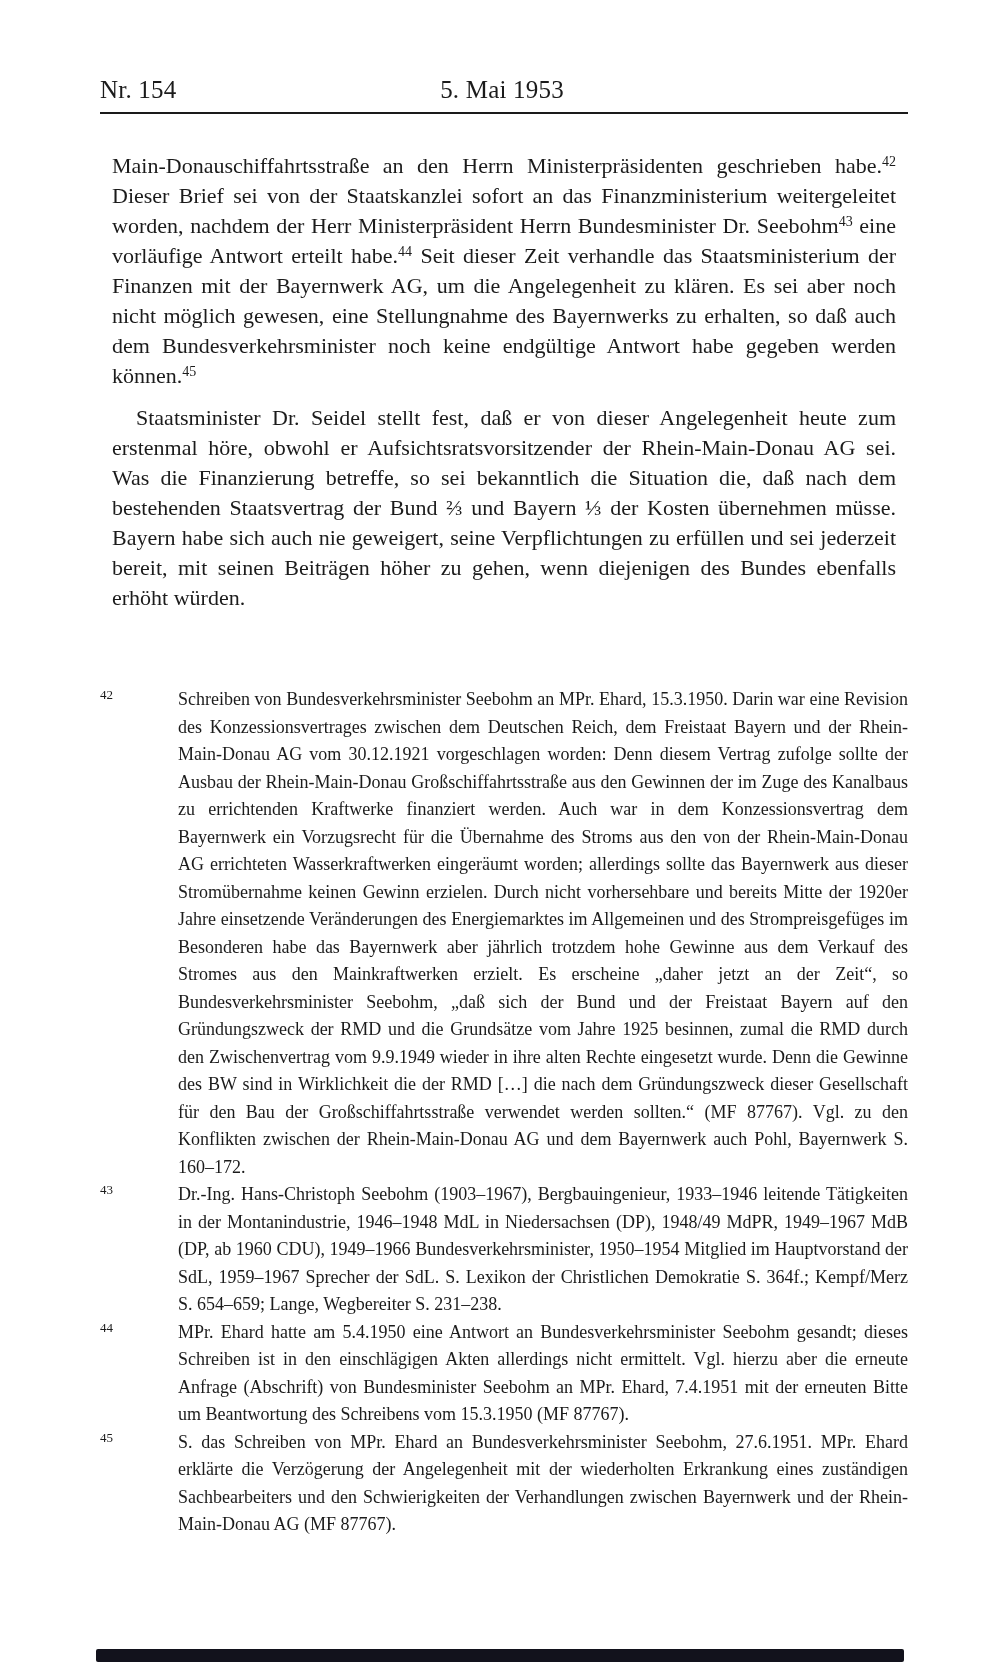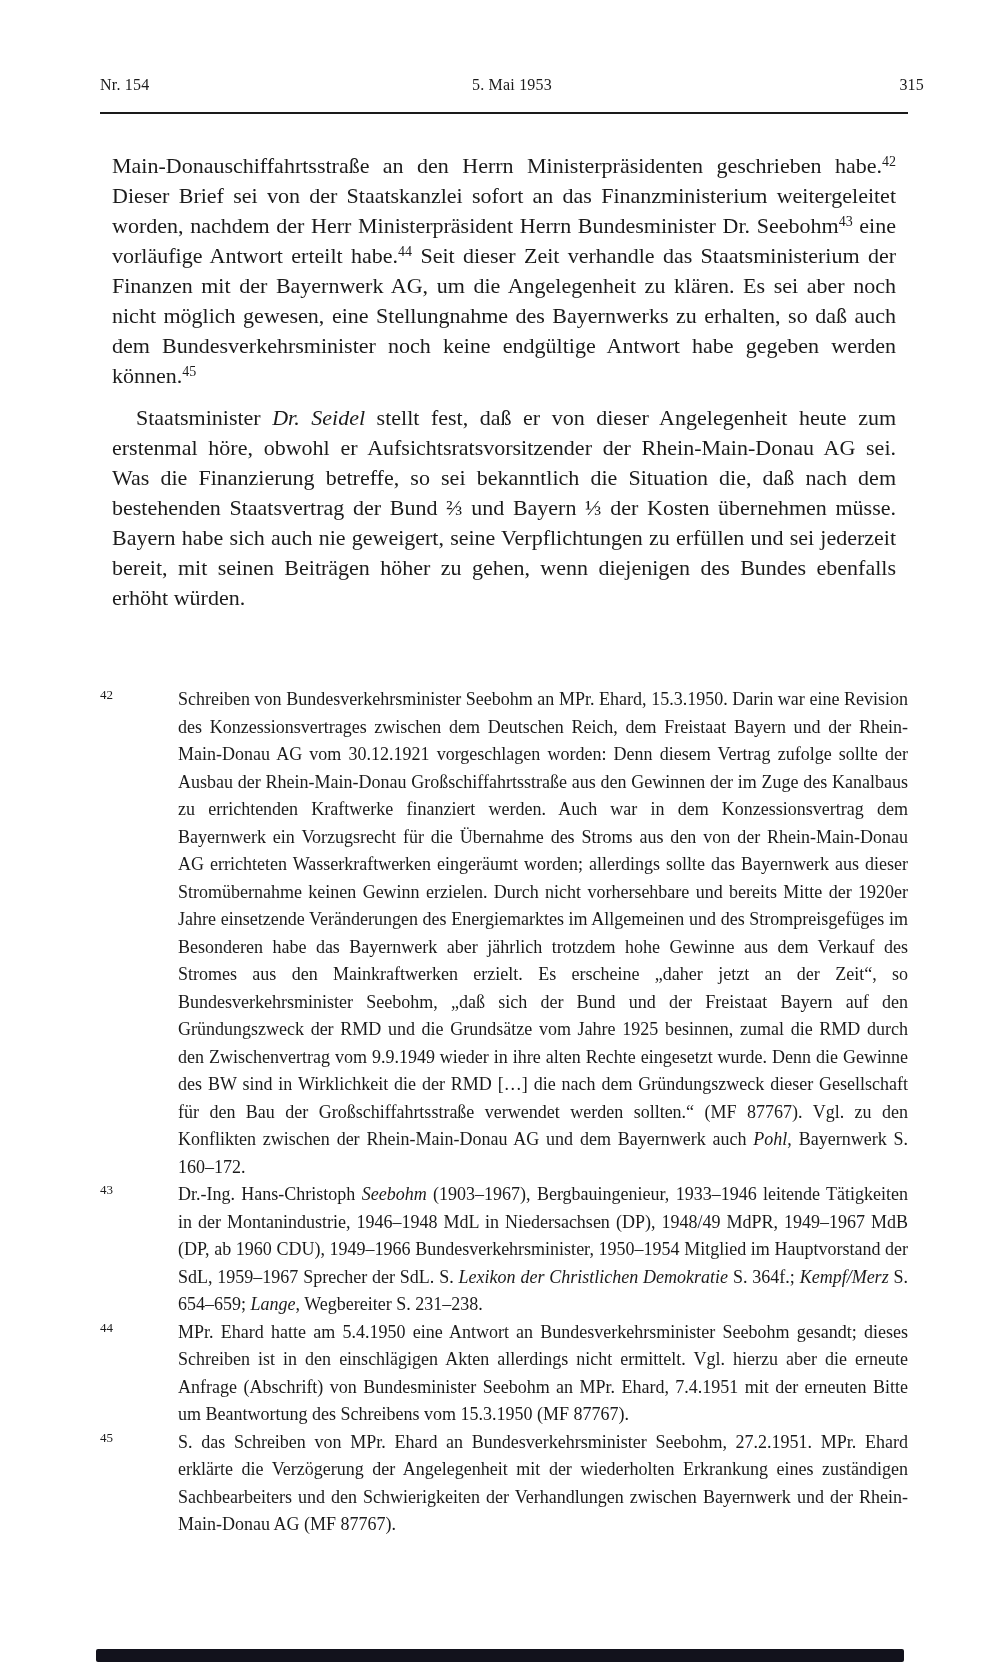--- a/index.html
+++ b/index.html
@@ -8,25 +8,25 @@
     width: 1000px;
     height: 1666px;
     margin: 0 auto;
     background: #ffffff;
     color: #1b1b1b;
     font-family: "Liberation Serif", "DejaVu Serif", serif;
     overflow: hidden;
   }
   .header {
     position: absolute;
-    top: 76px; left: 100px; right: 76px;
+    top: 76px; left: 100px; right: 96px;
     display: grid;
     grid-template-columns: 1fr auto 1fr;
     align-items: baseline;
-    font-size: 16px;
+    font-size: 25px;
     letter-spacing: 0.2px;
   }
   .header .h-left  { text-align: left;  }
   .header .h-mid   { text-align: right; }
   .header .h-right { text-align: right; }
   .rule {
     position: absolute;
     top: 112px; left: 100px; right: 92px;
     height: 0;
     border-bottom: 2px solid #1a1a1a;
@@ -41,21 +41,21 @@
   }
   .para { margin: 12px; }
   .para.indent { text-indent: 24px; }
   .bodytext sup {
     font-size: 14px;
     line-height: 0;
     position: relative;
     top: -7px;
     vertical-align: baseline;
   }
-  .i { font-style: italic; }
+  .i { }
   .footnotes {
     position: absolute;
     top: 686px; left: 100px; right: 92px;
     font-size: 18px;
     line-height: 27.5px;
     text-align: justify;
     text-justify: inter-word;
   }
   .footnote { display: flex; align-items: flex-start; }
   .fn-num {
@@ -76,21 +76,20 @@
   }
 </style>
 </head>
 <body>
 
 <div class="page">
 
   <div class="header">
     <span class="h-left">Nr. 154</span>
     <span class="h-mid">5. Mai 1953</span>
-    <span class="h-right">315</span>
   </div>
 
   <div class="rule"></div>
 
   <div class="bodytext" id="body-paragraphs">
       <p class="para"><span>Main-Donauschiffahrtsstraße an den Herrn Ministerpräsidenten geschrieben habe.</span><sup>42</sup><span> Dieser Brief sei von der Staatskanzlei sofort an das Finanzministerium weitergeleitet worden, nachdem der Herr Ministerpräsident Herrn Bundesminister Dr. Seebohm</span><sup>43</sup><span> eine vorläufige Antwort erteilt habe.</span><sup>44</sup><span> Seit dieser Zeit verhandle das Staatsministerium der Finanzen mit der Bayernwerk AG, um die Angelegenheit zu klären. Es sei aber noch nicht möglich gewesen, eine Stellungnahme des Bayernwerks zu erhalten, so daß auch dem Bundesverkehrsminister noch keine endgültige Antwort habe gegeben werden können.</span><sup>45</sup></p>
       <p class="para indent"><span>Staatsminister </span><span class="i">Dr. Seidel</span><span> stellt fest, daß er von dieser Angelegenheit heute zum erstenmal höre, obwohl er Aufsichtsratsvorsitzender der Rhein-Main-Donau AG sei. Was die Finanzierung betreffe, so sei bekanntlich die Situation die, daß nach dem bestehenden Staatsvertrag der Bund ⅔ und Bayern ⅓ der Kosten übernehmen müsse. Bayern habe sich auch nie geweigert, seine Verpflichtungen zu erfüllen und sei jederzeit bereit, mit seinen Beiträgen höher zu gehen, wenn diejenigen des Bundes ebenfalls erhöht würden.</span></p>
     </div>
 
   <div class="footnotes" id="footnotes-list">
@@ -101,19 +100,19 @@
       <div class="footnote">
         <span class="fn-num">43</span>
         <div class="fn-text"><span>Dr.-Ing. Hans-Christoph </span><span class="i">Seebohm</span><span> (1903–1967), Bergbauingenieur, 1933–1946 leitende Tätigkeiten in der Montanindustrie, 1946–1948 MdL in Niedersachsen (DP), 1948/49 MdPR, 1949–1967 MdB (DP, ab 1960 CDU), 1949–1966 Bundesverkehrsminister, 1950–1954 Mitglied im Hauptvorstand der SdL, 1959–1967 Sprecher der SdL. S. </span><span class="i">Lexikon der Christlichen Demokratie</span><span> S. 364f.; </span><span class="i">Kempf/Merz</span><span> S. 654–659; </span><span class="i">Lange</span><span>, Wegbereiter S. 231–238.</span></div>
       </div>
       <div class="footnote">
         <span class="fn-num">44</span>
         <div class="fn-text"><span>MPr. Ehard hatte am 5.4.1950 eine Antwort an Bundesverkehrsminister Seebohm gesandt; dieses Schreiben ist in den einschlägigen Akten allerdings nicht ermittelt. Vgl. hierzu aber die erneute Anfrage (Abschrift) von Bundesminister Seebohm an MPr. Ehard, 7.4.1951 mit der erneuten Bitte um Beantwortung des Schreibens vom 15.3.1950 (MF 87767).</span></div>
       </div>
       <div class="footnote">
         <span class="fn-num">45</span>
-        <div class="fn-text"><span>S. das Schreiben von MPr. Ehard an Bundesverkehrsminister Seebohm, 27.2.1951. MPr. Ehard erklärte die Verzögerung der Angelegenheit mit der wiederholten Erkrankung eines zuständigen Sachbearbeiters und den Schwierigkeiten der Verhandlungen zwischen Bayernwerk und der Rhein-Main-Donau AG (MF 87767).</span></div>
+        <div class="fn-text"><span>S. das Schreiben von MPr. Ehard an Bundesverkehrsminister Seebohm, 27.6.1951. MPr. Ehard erklärte die Verzögerung der Angelegenheit mit der wiederholten Erkrankung eines zuständigen Sachbearbeiters und den Schwierigkeiten der Verhandlungen zwischen Bayernwerk und der Rhein-Main-Donau AG (MF 87767).</span></div>
       </div>
     </div>
 
   <div class="scan-bar"></div>
 
 </div>
 
 </body></html>

